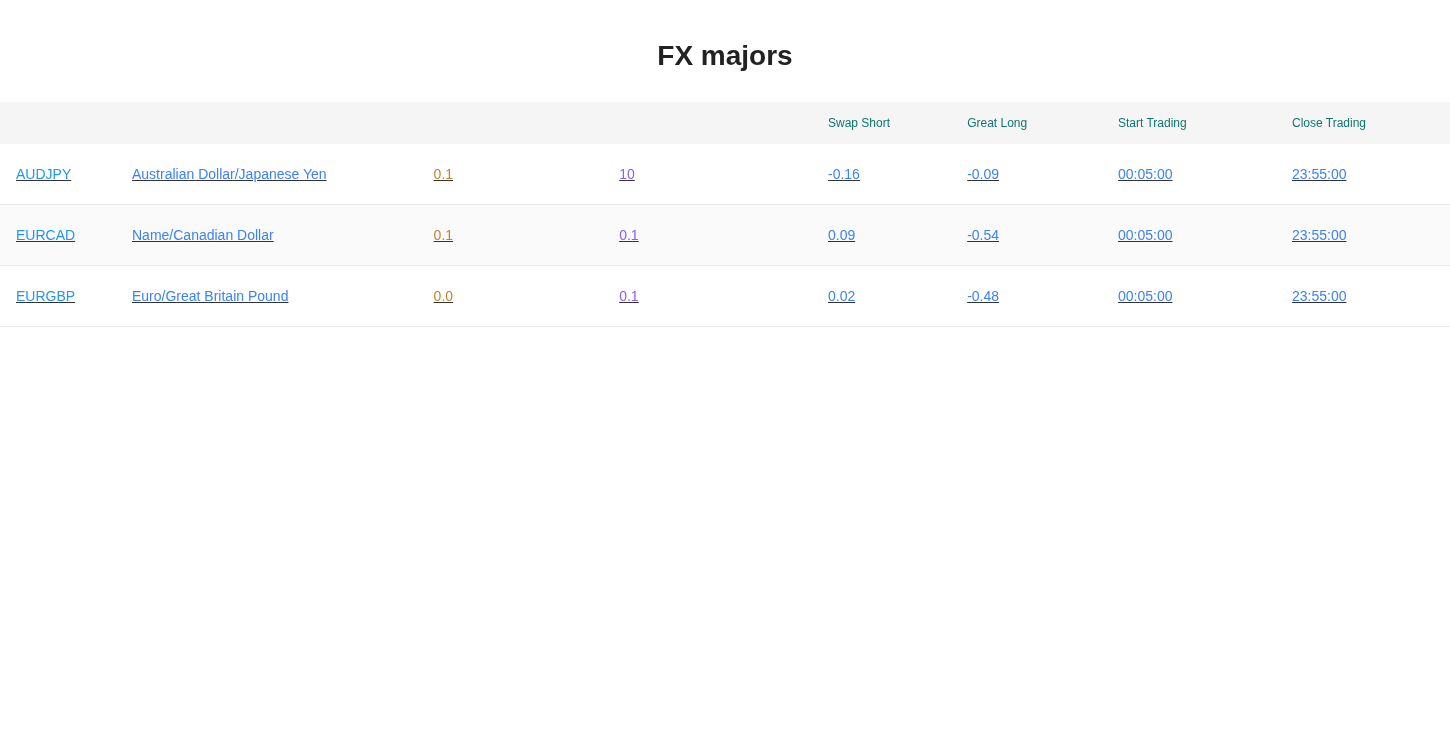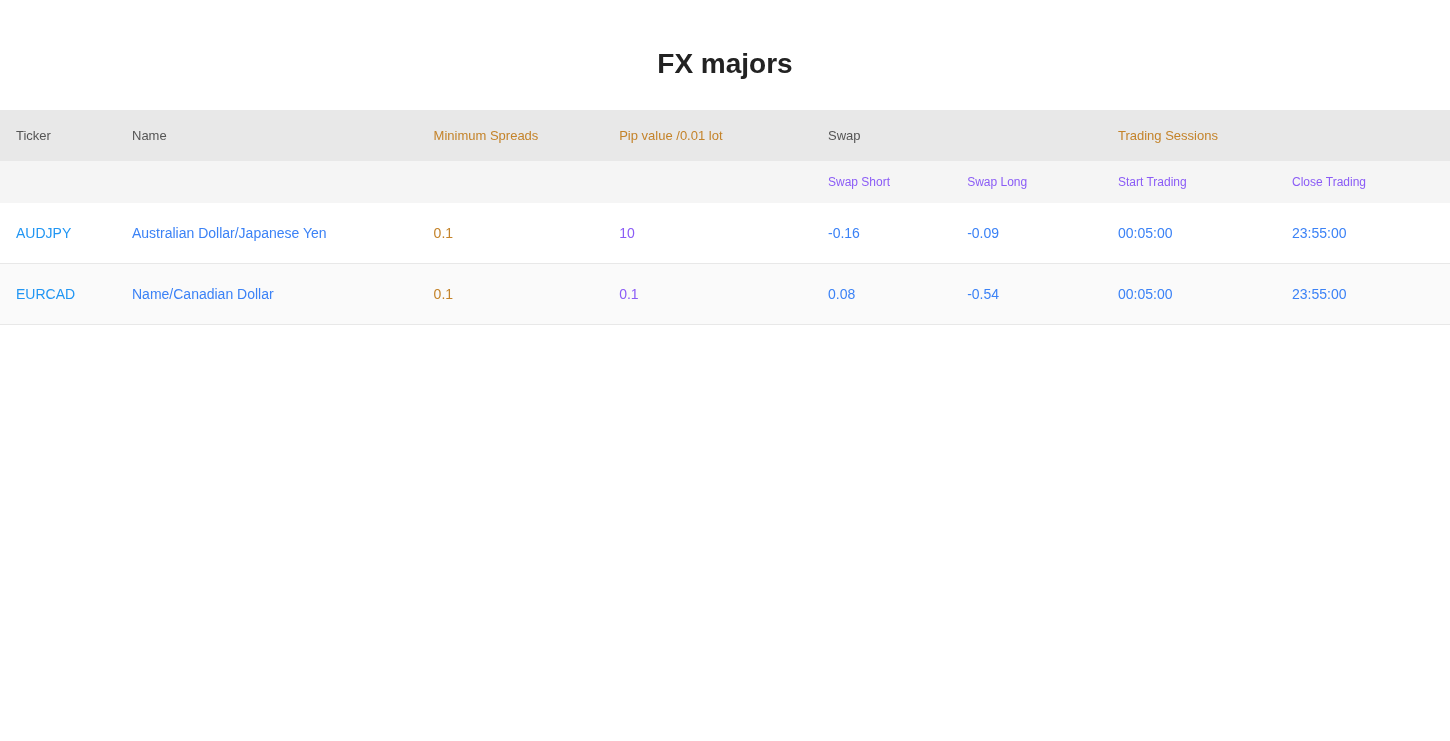--- a/index.html
+++ b/index.html
@@ -11,21 +11,21 @@
     body {
       font-family: Arial, sans-serif;
       background: #ffffff;
       color: #333;
     }
 
     .page-wrapper {
       width: 1450px;
       min-height: 741px;
       background: #fff;
-      padding: 28px 0;
+      padding: 20px 0;
     }
 
     .page-title {
       text-align: center;
       font-size: 28px;
       font-weight: bold;
       color: #222;
       padding: 20px 0 30px 0;
     }
 
@@ -50,27 +50,28 @@
       color: #555;
       font-size: 13px;
     }
 
     thead th.trading-sessions-group {
       color: #c4832a;
       font-size: 13px;
     }
 
     thead th.sub-header {
-      color: #8b5cf6;
+      color: #0f766e;
       font-size: 12px;
       padding: 14px 16px;
     }
 
     tbody tr {
       border-bottom: 1px solid #e8e8e8;
+      text-decoration: underline;
     }
 
     tbody tr:nth-child(even) {
       background-color: #fafafa;
     }
 
     tbody tr:nth-child(odd) {
       background-color: #ffffff;
     }
 
@@ -104,36 +105,27 @@
     }
   </style>
 </head>
 <body>
 
 <div class="page-wrapper">
   <h1 class="page-title">FX majors</h1>
 
   <table>
     <thead>
-      <tr class="header-row-1">
-        <th class="col-ticker">Ticker</th>
-        <th class="col-name">Name</th>
-        <th class="col-min-spreads header-orange">Minimum Spreads</th>
-        <th class="col-pip-value header-orange">Pip value /0.01 lot</th>
-        <th class="col-swap-short">Swap</th>
-        <th class="col-swap-long"></th>
-        <th class="col-start-trading trading-sessions-group" colspan="2">Trading Sessions</th>
-      </tr>
       <tr class="header-row-2">
         <th class="col-ticker"></th>
         <th class="col-name"></th>
         <th class="col-min-spreads"></th>
         <th class="col-pip-value"></th>
         <th class="col-swap-short sub-header">Swap Short</th>
-        <th class="col-swap-long sub-header">Swap Long</th>
+        <th class="col-swap-long sub-header">Great Long</th>
         <th class="col-start-trading sub-header">Start Trading</th>
         <th class="col-close-trading sub-header">Close Trading</th>
       </tr>
     </thead>
     <tbody id="table-body">
     <tr>
       <td class="col-ticker ticker-cell">
         <a href="#">AUDJPY</a>
       </td>
       <td class="col-name">Australian Dollar/Japanese Yen</td>
@@ -144,20 +136,32 @@
       <td class="col-start-trading">00:05:00</td>
       <td class="col-close-trading">23:55:00</td>
     </tr>
         <tr>
       <td class="col-ticker ticker-cell">
         <a href="#">EURCAD</a>
       </td>
       <td class="col-name">Name/Canadian Dollar</td>
       <td class="col-min-spreads">0.1</td>
       <td class="col-pip-value">0.1</td>
-      <td class="col-swap-short">0.08</td>
+      <td class="col-swap-short">0.09</td>
       <td class="col-swap-long">-0.54</td>
+      <td class="col-start-trading">00:05:00</td>
+      <td class="col-close-trading">23:55:00</td>
+    </tr>
+        <tr>
+      <td class="col-ticker ticker-cell">
+        <a href="#">EURGBP</a>
+      </td>
+      <td class="col-name">Euro/Great Britain Pound</td>
+      <td class="col-min-spreads">0.0</td>
+      <td class="col-pip-value">0.1</td>
+      <td class="col-swap-short">0.02</td>
+      <td class="col-swap-long">-0.48</td>
       <td class="col-start-trading">00:05:00</td>
       <td class="col-close-trading">23:55:00</td>
     </tr>
       </tbody>
   </table>
 </div>
 
 </body></html>

